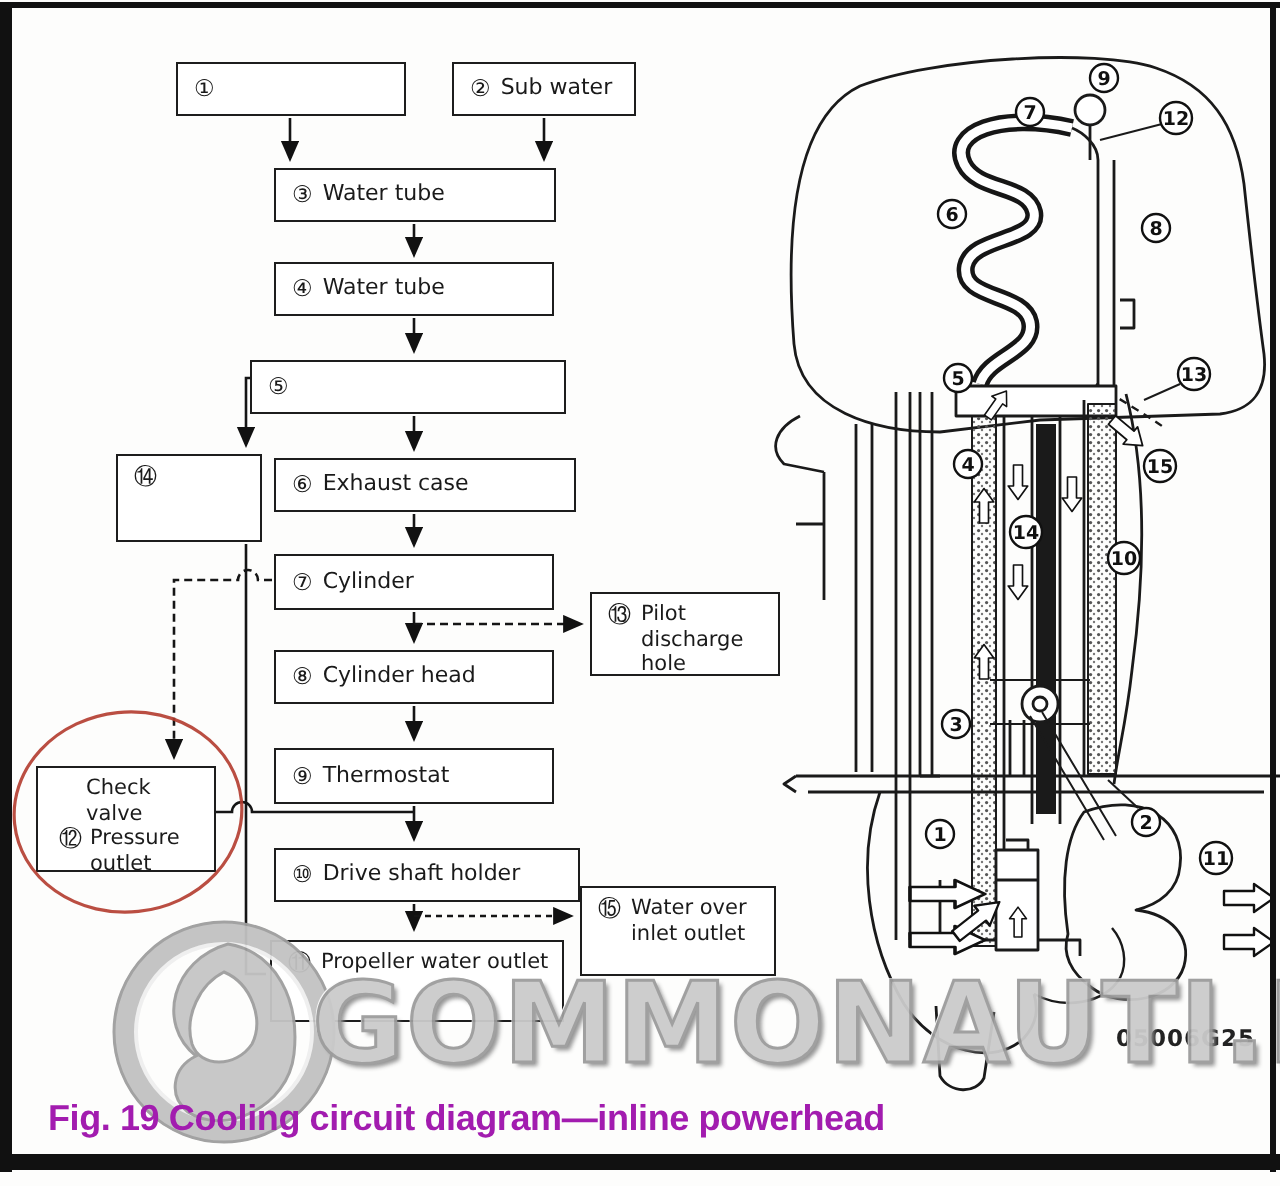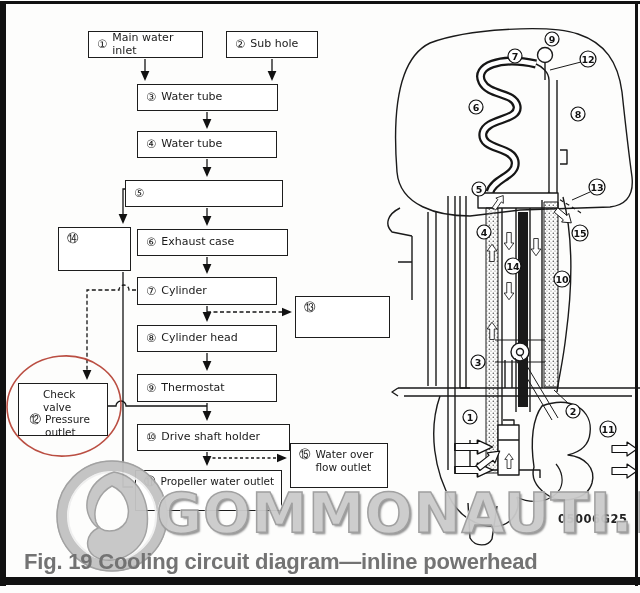--- a/index.html
+++ b/index.html
@@ -34,21 +34,21 @@
   .wm-text{
     position:absolute;left:156px;top:480px;width:490px;
     font-family:"DejaVu Sans",sans-serif;font-weight:bold;font-size:56px;
     letter-spacing:1px;color:#cbcbcb;-webkit-text-stroke:1.5px #9c9c9c;
     text-shadow:2px 2px 2px #8f8f8f,-1px -1px 0 #fafafa;opacity:.95;white-space:nowrap;
   }
   
   #caption{
     position:absolute;left:24px;top:549px;z-index:7;
     font-family:"Liberation Sans","DejaVu Sans",sans-serif;font-weight:bold;
-    font-size:22px;color:#737373;letter-spacing:-0.2px;white-space:nowrap;text-align:center;
+    font-size:18px;color:#a21caf;letter-spacing:-0.2px;white-space:nowrap;text-align:center;
   }
 </style>
 </head>
 <body>
 
 <div id="stage">
 
   <svg width="640" height="593" viewBox="0 0 640 593" style="position:absolute;left:0;top:0;z-index:1;">
     <defs>
       <marker id="ah" markerWidth="9" markerHeight="8" refX="6.5" refY="3.5" orient="auto">
@@ -216,25 +216,24 @@
         </g>
       <g>
           <circle cx="580" cy="233" r="8"></circle>
           <text class="callout-num" x="580" y="236.5" text-anchor="middle" stroke="none" fill="#111">15</text>
         </g>
     </g>
   </svg>
 
   <div class="fbox" style="left:88px;top:31px;width:115px;height:27px">
     <span class="num">①</span>
-    <span class="lbl">Main water inlet</span>
   </div>
   <div class="fbox" style="left:226px;top:31px;width:92px;height:27px">
     <span class="num">②</span>
-    <span class="lbl">Sub hole</span>
+    <span class="lbl">Sub water</span>
   </div>
   <div class="fbox" style="left:137px;top:84px;width:141px;height:27px">
     <span class="num">③</span>
     <span class="lbl">Water tube</span>
   </div>
   <div class="fbox" style="left:137px;top:131px;width:140px;height:27px">
     <span class="num">④</span>
     <span class="lbl">Water tube</span>
   </div>
   <div class="fbox" style="left:125px;top:180px;width:158px;height:27px">
@@ -246,20 +245,21 @@
   <div class="fbox" style="left:137px;top:229px;width:151px;height:27px">
     <span class="num">⑥</span>
     <span class="lbl">Exhaust case</span>
   </div>
   <div class="fbox" style="left:137px;top:277px;width:140px;height:28px">
     <span class="num">⑦</span>
     <span class="lbl">Cylinder</span>
   </div>
   <div class="fbox small" style="left:295px;top:296px;width:95px;height:42px">
     <span class="num">⑬</span>
+    <span class="lbl">Pilot discharge hole</span>
   </div>
   <div class="fbox" style="left:137px;top:325px;width:140px;height:27px">
     <span class="num">⑧</span>
     <span class="lbl">Cylinder head</span>
   </div>
   <div class="fbox" style="left:137px;top:374px;width:140px;height:28px">
     <span class="num">⑨</span>
     <span class="lbl">Thermostat</span>
   </div>
   <div class="fbox rows" style="left:18px;top:383px;width:90px;height:53px;font-size:10.5px">
@@ -268,21 +268,21 @@
       <span class="num">⑫</span>
       <span class="lbl" style="width:58px">Pressure outlet</span>
     </span>
   </div>
   <div class="fbox" style="left:137px;top:424px;width:153px;height:27px">
     <span class="num">⑩</span>
     <span class="lbl">Drive shaft holder</span>
   </div>
   <div class="fbox small" style="left:290px;top:443px;width:98px;height:45px">
     <span class="num">⑮</span>
-    <span class="lbl">Water over flow outlet</span>
+    <span class="lbl">Water over inlet outlet</span>
   </div>
   <div class="fbox small" style="left:135px;top:470px;width:147px;height:41px">
     <span class="num">⑪</span>
     <span class="lbl">Propeller water outlet</span>
   </div>
 
   <svg width="640" height="593" viewBox="0 0 640 593" style="position:absolute;left:0;top:0;z-index:4;pointer-events:none;">
     <ellipse cx="64" cy="406" rx="57" ry="50" transform="rotate(-6 64 406)" fill="none" stroke="#b23b2e" stroke-width="1.6" opacity="0.9"></ellipse>
   </svg>
 

